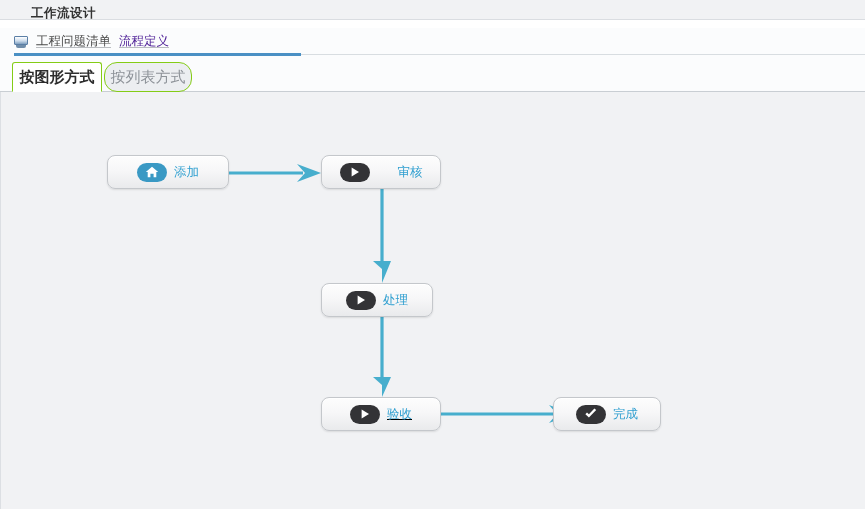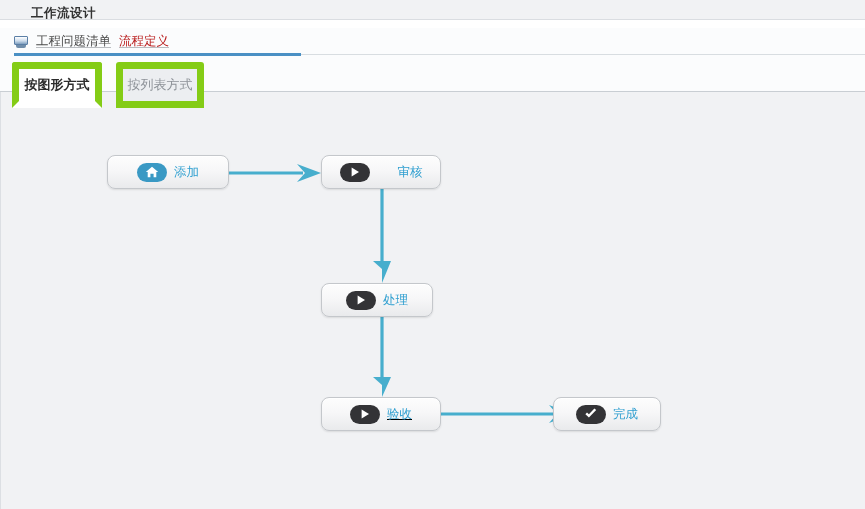--- a/index.html
+++ b/index.html
@@ -79,21 +79,21 @@
     border-radius: 0 0 2px 2px;
   }
   .crumb-text {
     font-size: 12.5px;
     color: #4a4a4a;
     text-decoration: underline;
     text-underline-offset: 2px;
     text-decoration-color: #b9bcc0;
   }
   .crumb-text.current {
-    color: #b91c1c;
+    color: #4c1d95;
   }
   .crumb-rule {
     position: absolute;
     left: 14px;
     top: 25px;
     width: 287px;
     height: 3px;
     background: #4a90c4;
   }
   .crumb-rule-rest {
@@ -110,45 +110,46 @@
     position: absolute;
     left: 0; top: 57px;
     width: 865px; height: 35px;
     background: #fbfcfd;
     border-bottom: 1px solid #c9ced3;
     box-sizing: border-box;
   }
   .tab {
     position: absolute;
     top: 5px;
-    height: 46px;
+    height: 30px;
     box-sizing: border-box;
     display: flex;
     align-items: center;
     justify-content: center;
-    font-size: 13px;
-    border: 7px solid #84cc16;
+    font-size: 15px;
+    border: 1px solid #84cc16;
     border-radius: 3px 3px 0 0;
     cursor: default;
   }
   .tab.active {
     left: 12px;
     width: 90px;
     background: #ffffff;
     border-bottom-color: #ffffff;
     color: #2c2c2c;
     font-weight: bold;
     z-index: 2;
   }
   .tab.inactive {
-    left: 116px;
+    left: 104px;
     width: 88px;
     background: #eceef1;
     color: #8d9298;
     z-index: 1;
+    border-radius: 13px;
   }
 
   
   .canvas {
     position: absolute;
     left: 0; top: 92px;
     width: 865px;
     height: 417px;
     background: #f1f2f4;
     border-left: 1px solid #dcdfe3;

